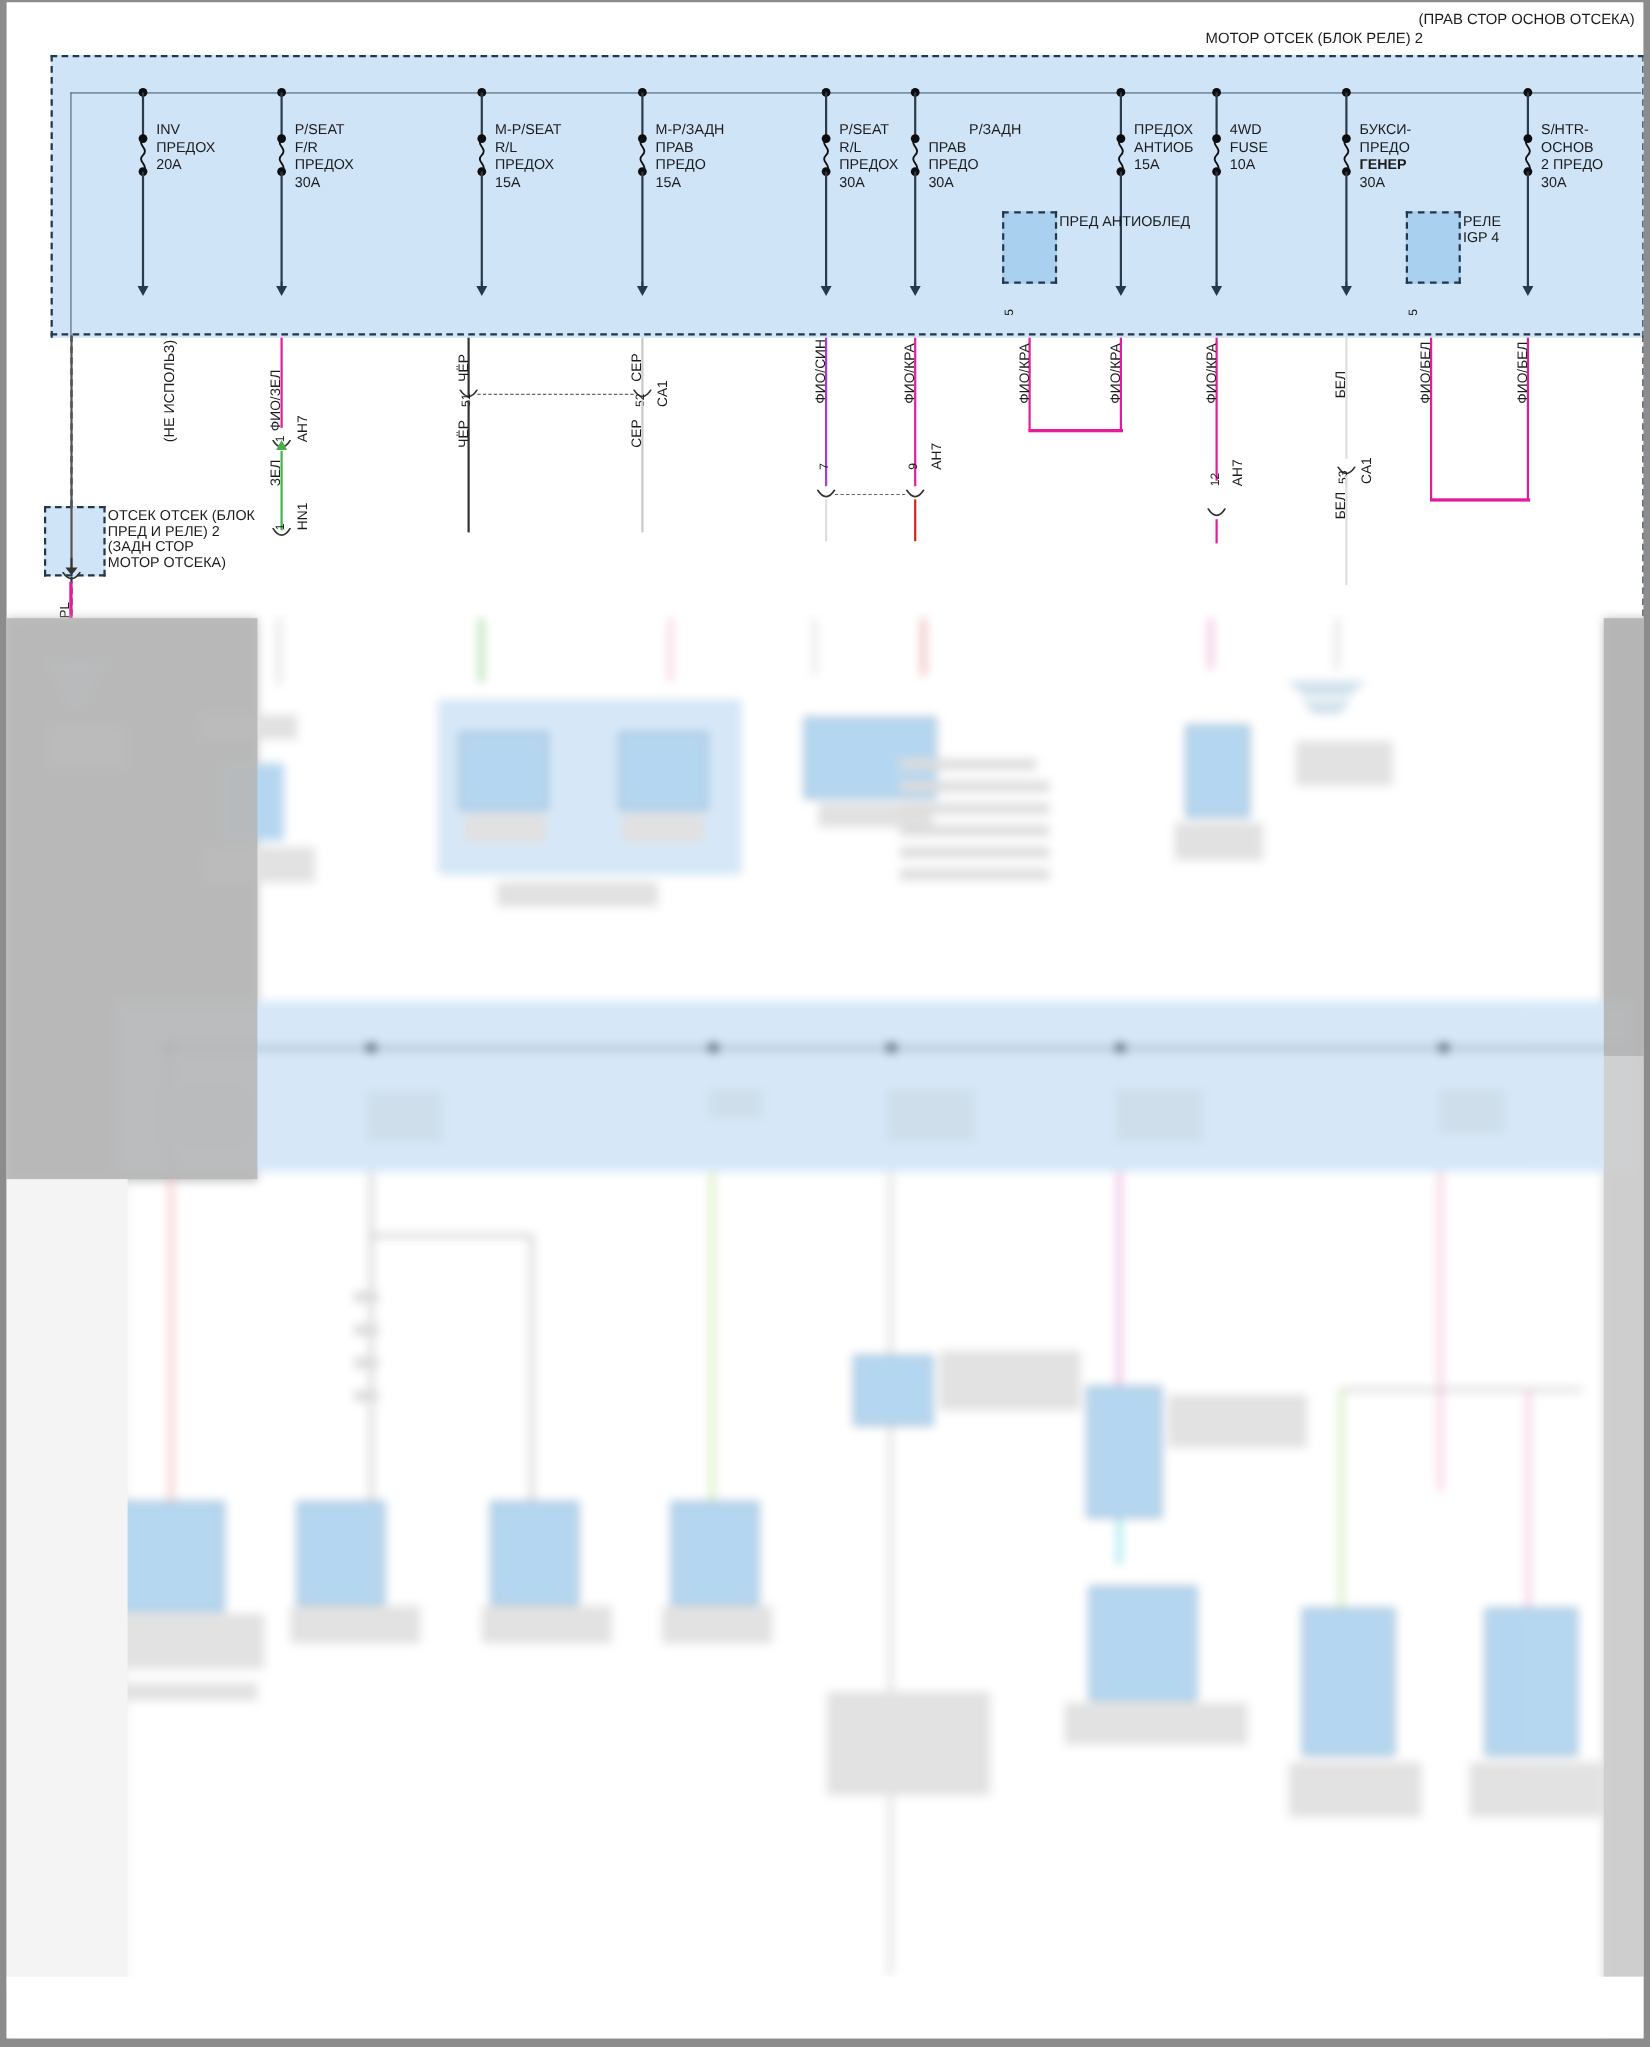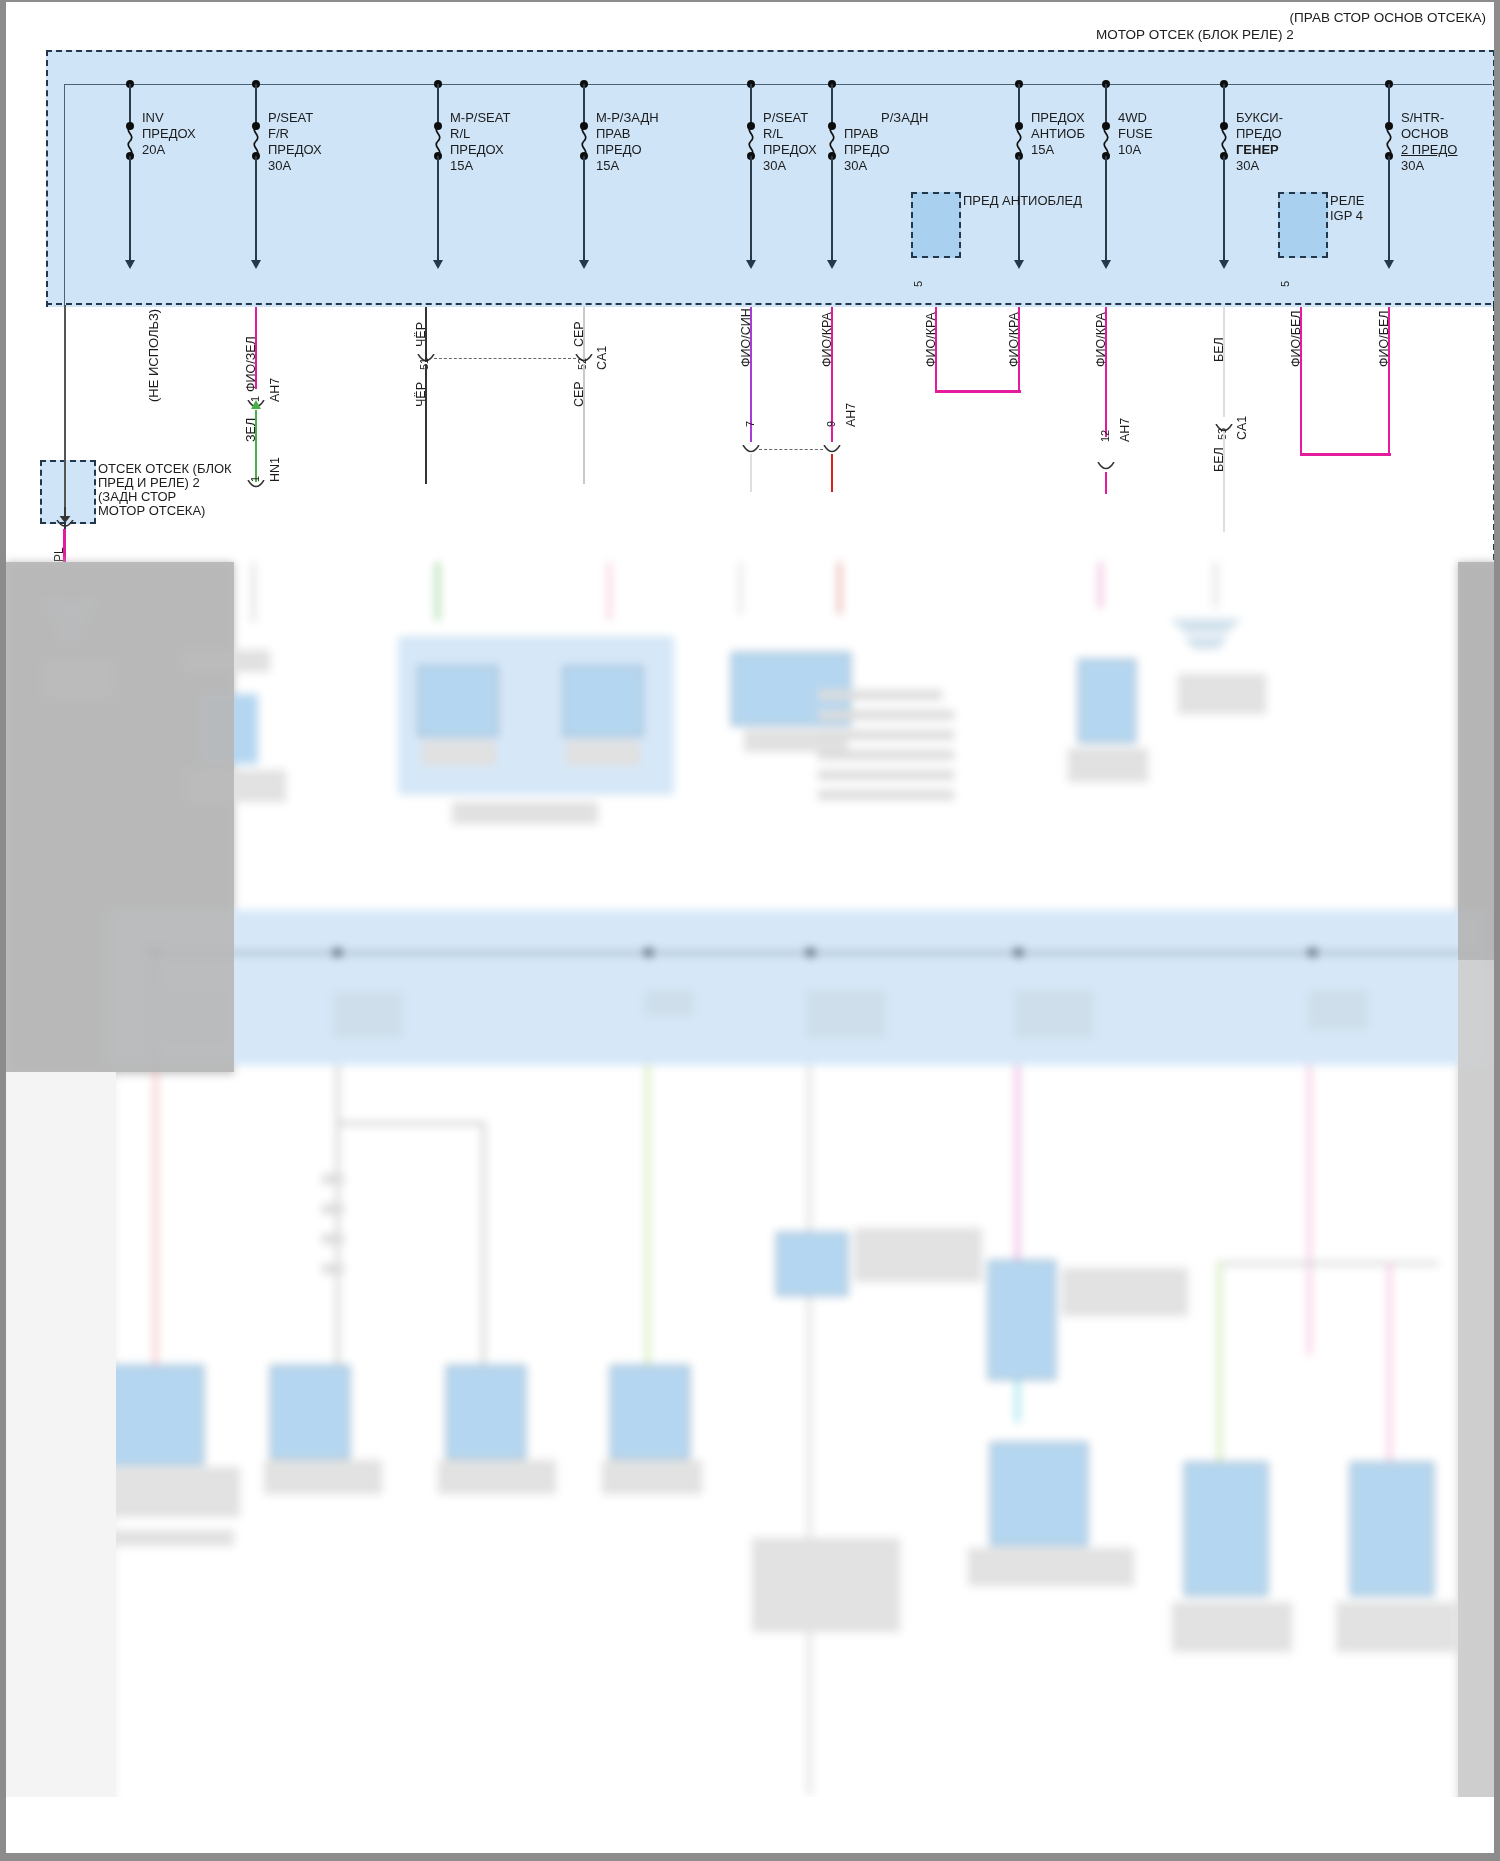--- a/index.html
+++ b/index.html
@@ -206,21 +206,21 @@
         <svg style="position:absolute;left:1376px;top:124px;width:14px;height:30px;" viewBox="0 0 14 30">
           <path d="M7 0 C1 6 13 9 7 15 C1 21 13 24 7 30" stroke="#111" stroke-width="1.7" fill="none"></path>
         </svg>
         <div class="vline" style="left:1382.25px;top:154px;height:104px;"></div>
         <svg style="position:absolute;left:1375px;top:254px;width:16px;height:18px;" viewBox="0 0 16 18">
           <path d="M8 0 L8 7" stroke="#25394c" stroke-width="1.6"></path>
           <path d="M3 4 L8 13 L13 4 Z" fill="#25394c"></path>
         </svg>
         <div class="txt" style="left:1395px;top:109px;">S/HTR-</div>
         <div class="txt" style="left:1395px;top:125px;">ОСНОВ</div>
-        <div class="txt" style="left:1395px;top:141px;text-decoration:underline;">2 ПРЕДО</div>
+        <div class="txt" style="left:1395px;top:141px;">2 ПРЕДО</div>
         <div class="txt" style="left:1395px;top:157px;">30A</div>
       </div>
 
     <div class="relaybox" style="left:905px;top:190px;width:46px;height:62px;"></div>
     <div class="txt" style="left:957px;top:192px;">ПРЕД АНТИОБЛЕД</div>
     <div class="vtxt" style="left:906px;top:285px;font-size:11px;">5</div>
 
     <div class="relaybox" style="left:1272px;top:190px;width:46px;height:62px;"></div>
     <div class="txt" style="left:1324px;top:192px;">РЕЛЕ</div>
     <div class="txt" style="left:1324px;top:207px;">IGP 4</div>

